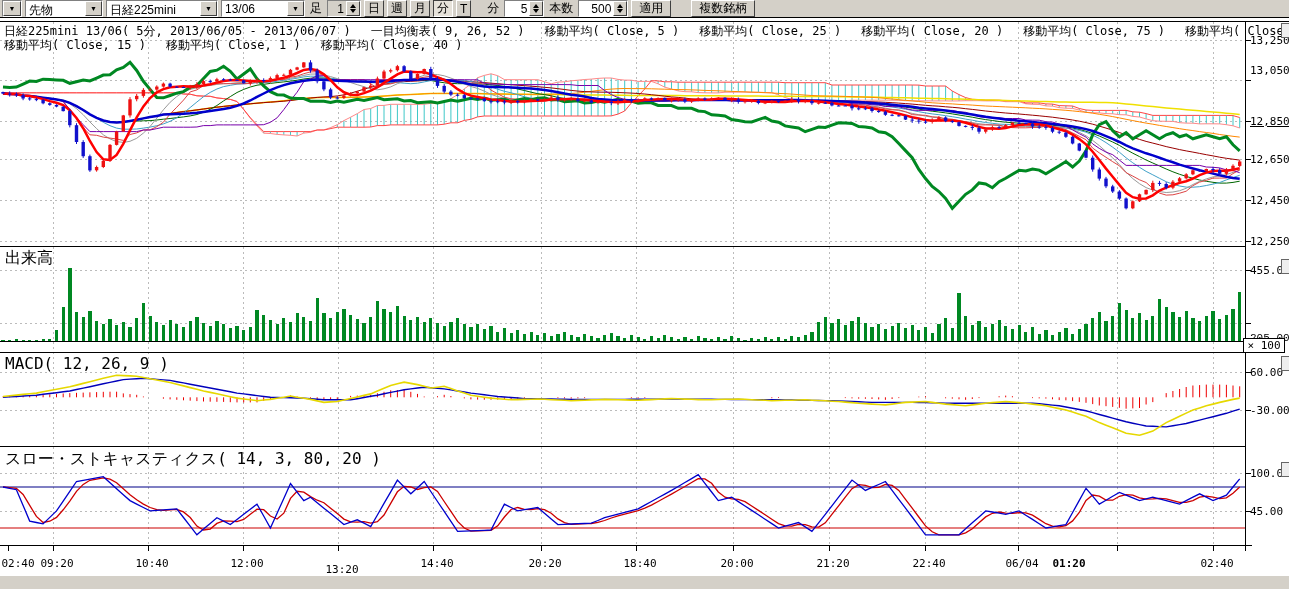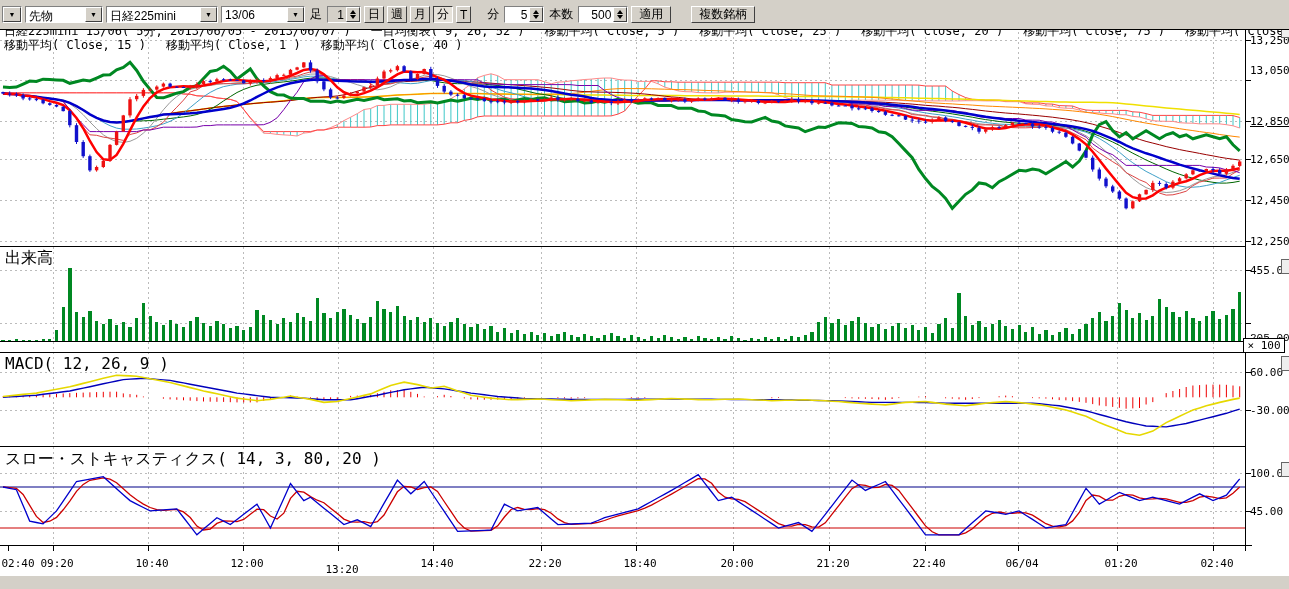--- a/index.html
+++ b/index.html
@@ -1,19 +1,19 @@
 <!DOCTYPE html>
 <html><head>
 <meta charset="utf-8">
 <style>
   html,body{margin:0;padding:0;}
   body{width:1289px;height:589px;position:relative;background:#fff;overflow:hidden;
        font-family:"DejaVu Sans Mono",monospace;}
   
-  .toolbar{position:absolute;top:0;left:0;width:1289px;height:30px;background:#d4d0c8;
+  .toolbar{position:absolute;top:0;left:0;width:1289px;height:18px;background:#d4d0c8;
            border-bottom:1px solid #000;display:flex;align-items:center;padding:1px 2px;
            box-sizing:border-box;gap:3px;font-family:"Liberation Sans",sans-serif;
            font-size:12px;z-index:5;white-space:nowrap;}
   .combo{display:flex;height:17px;background:#fff;border:1px solid;
          border-color:#808080 #fff #fff #808080;box-sizing:border-box;}
   .combo-val{padding:1px 3px;overflow:hidden;flex:1;font-size:12px;}
   .combo-btn{width:15px;background:#d4d0c8;border:1px solid;cursor:default;
              border-color:#fff #404040 #404040 #fff;font-size:7px;display:flex;
              align-items:center;justify-content:center;}
   .btn{height:17px;background:#d4d0c8;border:1px solid;border-color:#fff #404040 #404040 #fff;
@@ -1106,26 +1106,26 @@
     <span class="axis-label" style="top: 366px; position: absolute;">60.00</span>
     <span class="axis-label" style="top: 404px; position: absolute;">-30.00</span>
     <span class="axis-label" style="top: 467px; position: absolute;">100.00</span>
     <span class="axis-label" style="top: 505px; position: absolute;">45.00</span>
     <span class="time-label" style="top: 557px; position: absolute; left: 0px;">02:40</span>
     <span class="time-label" style="top: 557px; position: absolute; left: 39px;">09:20</span>
     <span class="time-label" style="top: 557px; position: absolute; left: 134px;">10:40</span>
     <span class="time-label" style="top: 557px; position: absolute; left: 229px;">12:00</span>
     <span class="time-label" style="top: 557px; position: absolute; left: 324px; margin-top: 6px;">13:20</span>
     <span class="time-label" style="top: 557px; position: absolute; left: 419px;">14:40</span>
-    <span class="time-label" style="top: 557px; position: absolute; left: 527px;">22:20</span>
+    <span class="time-label" style="top: 557px; position: absolute; left: 527px;">20:20</span>
     <span class="time-label" style="top: 557px; position: absolute; left: 622px;">18:40</span>
     <span class="time-label" style="top: 557px; position: absolute; left: 719px;">20:00</span>
     <span class="time-label" style="top: 557px; position: absolute; left: 815px;">21:20</span>
     <span class="time-label" style="top: 557px; position: absolute; left: 911px;">22:40</span>
     <span class="time-label" style="top: 557px; position: absolute; left: 1004px;">06/04</span>
-    <span class="time-label" style="top: 557px; position: absolute; left: 1103px;">01:20</span>
+    <span class="time-label" style="top: 557px; position: absolute; left: 1051px; font-weight: bold;">01:20</span>
     <span class="time-label" style="top: 557px; position: absolute; left: 1199px;">02:40</span>
   </div>
 <div class="bottom-strip"></div>
 <div class="mini-widget" style="top:23px"></div>
 <div class="mini-widget" style="top:259px"></div>
 <div class="mini-widget" style="top:356px"></div>
 <div class="mini-widget" style="top:462px"></div>
 
 </body></html>

